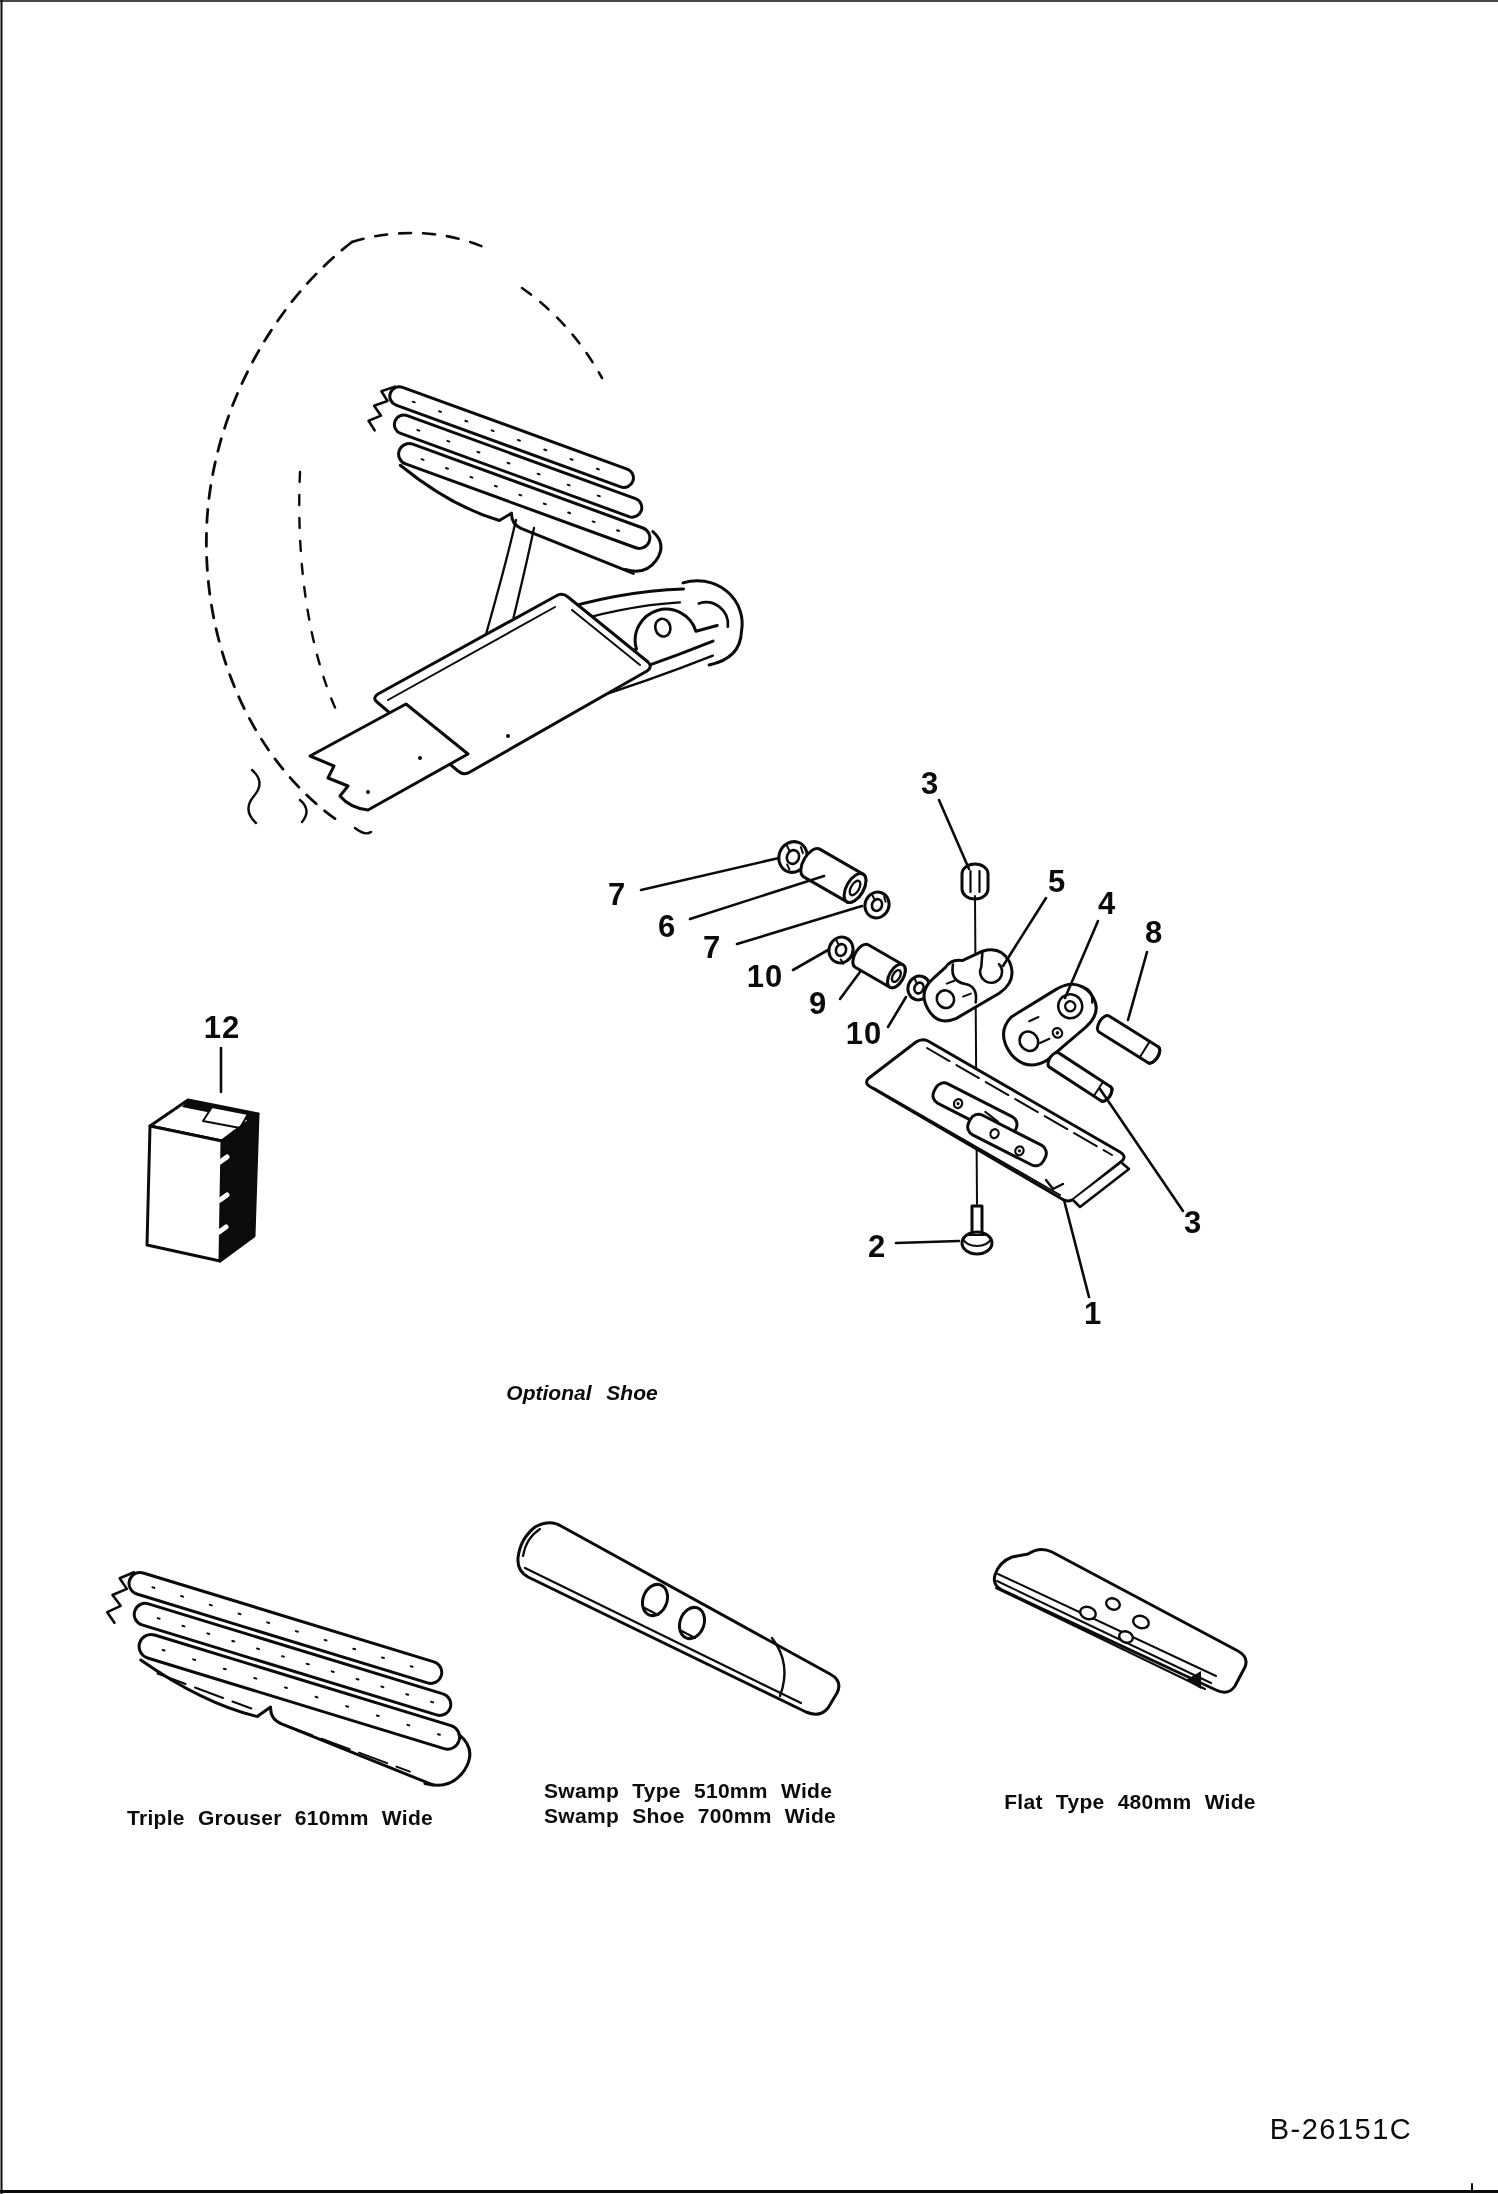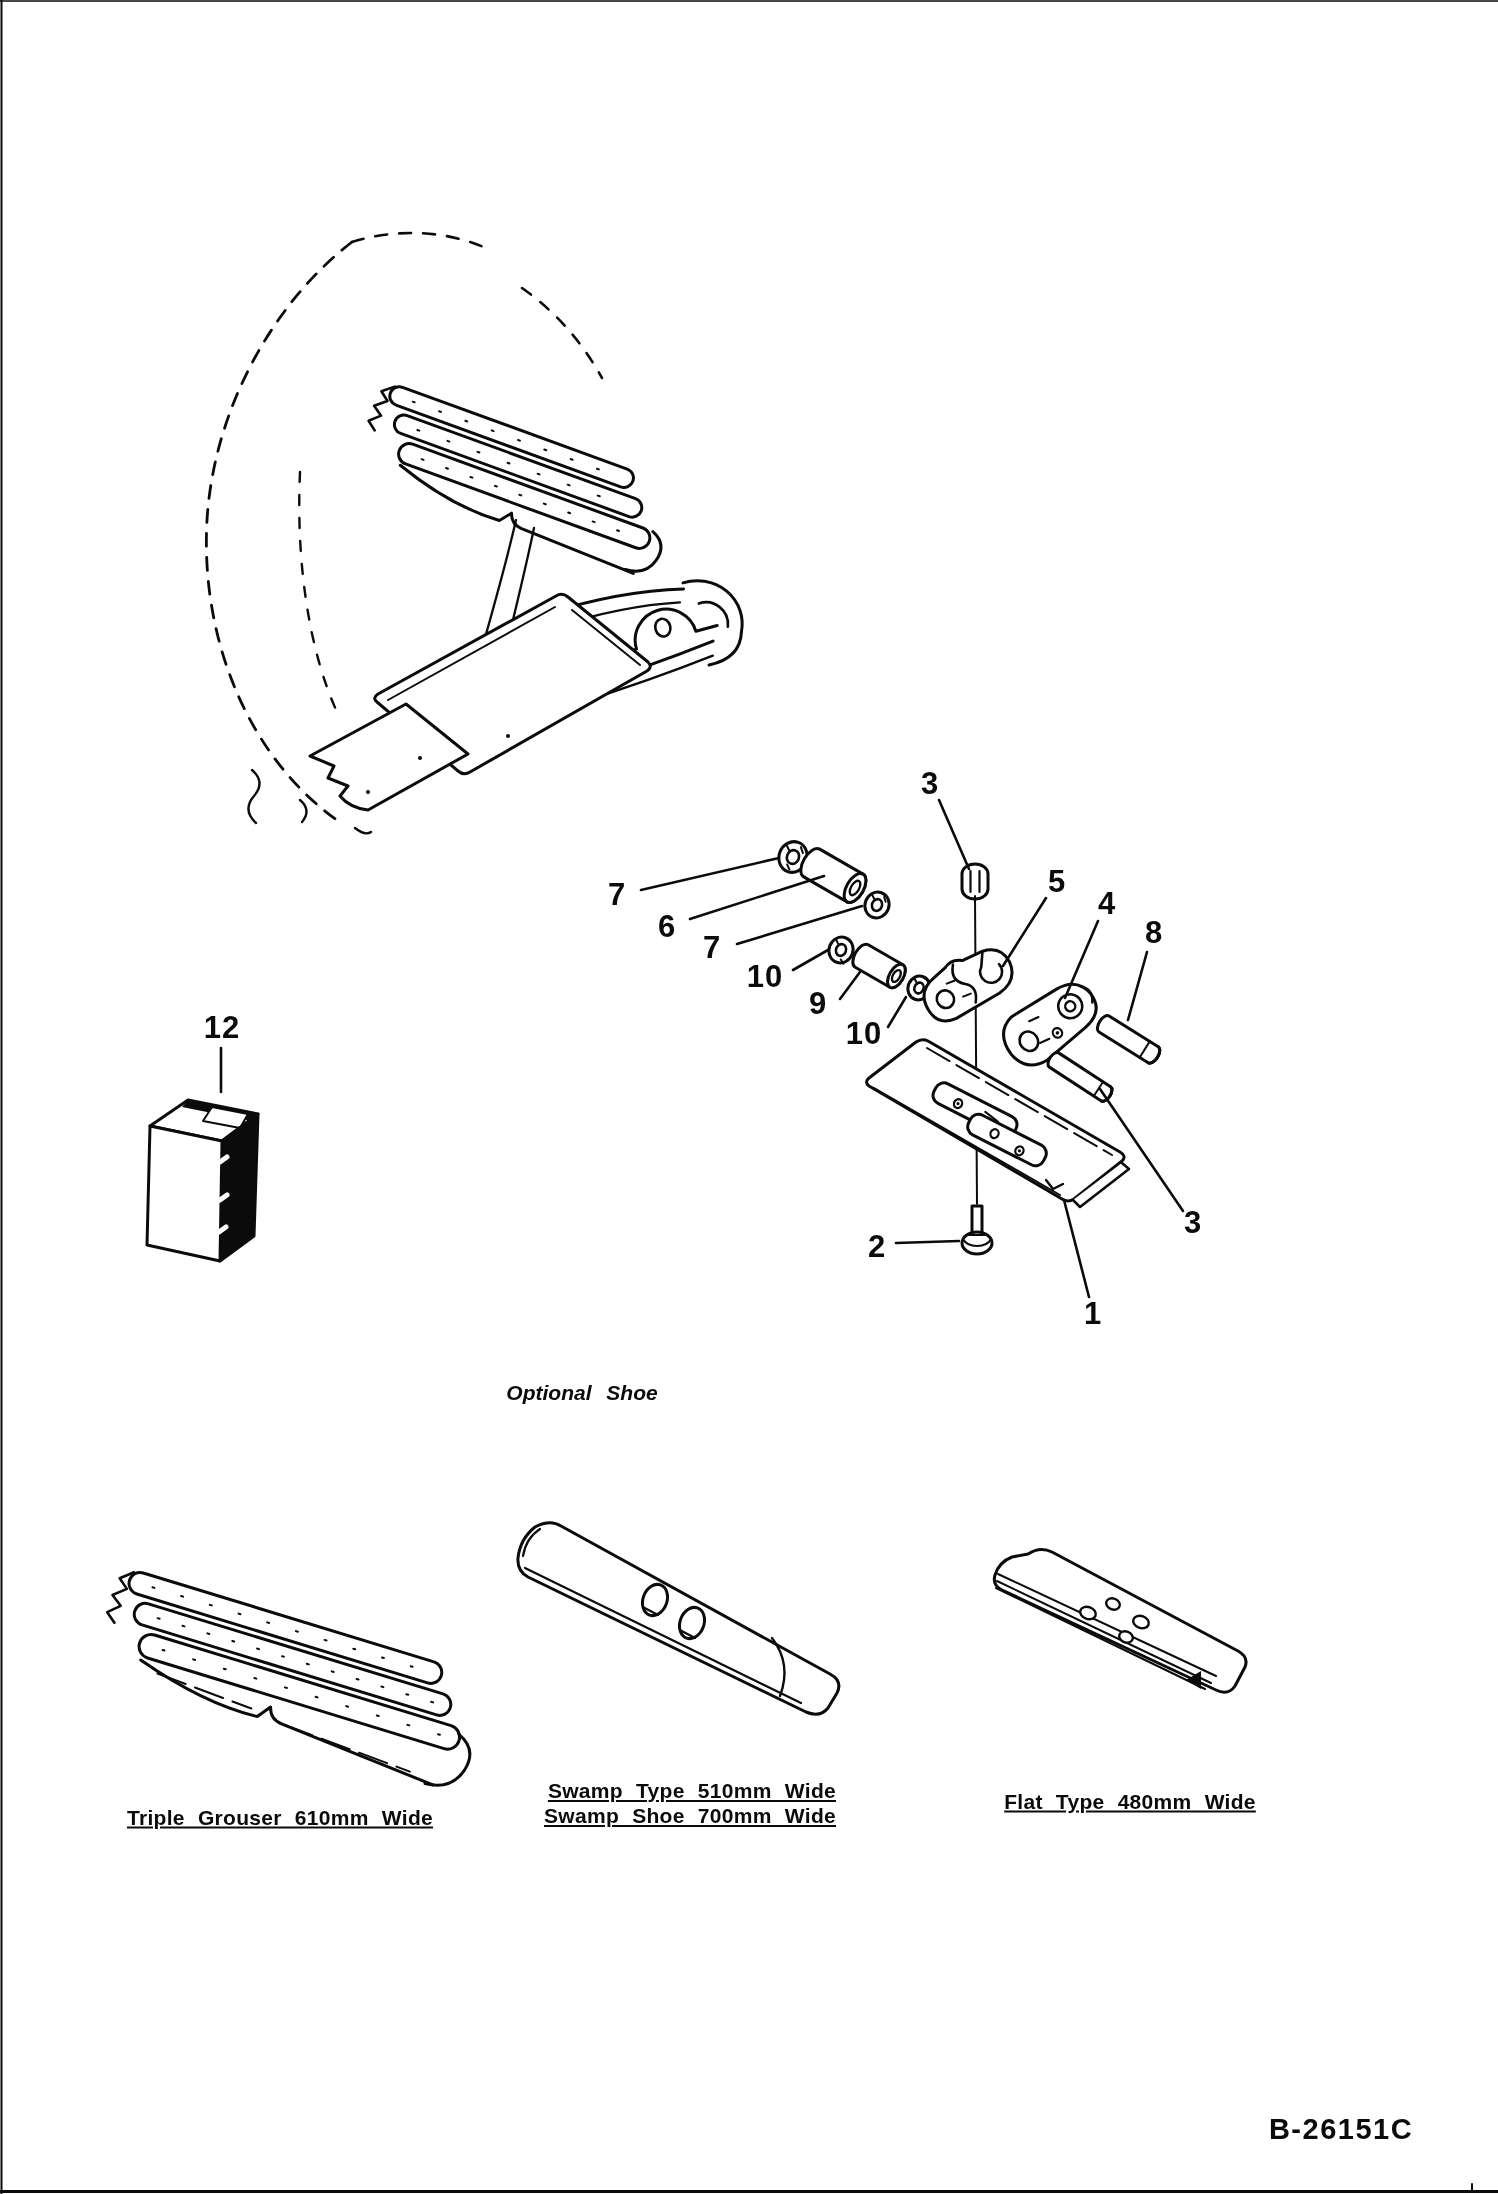--- a/index.html
+++ b/index.html
@@ -7,23 +7,23 @@
     position:relative;
     width:1498px;height:2194px;
     background:#ffffff;
     overflow:hidden;
     font-family:"Liberation Sans", sans-serif;
     color:#0b0b0b;
   }
   .page svg{position:absolute;left:0;top:0;}
   .txt{position:absolute;transform:translate(-50%,-50%);white-space:nowrap;}
   .callout{font-weight:700;font-size:31px;line-height:1;letter-spacing:1px;}
-  .caption{font-weight:700;font-size:21px;letter-spacing:.3px;word-spacing:7px;text-align:right;line-height:25px;text-decoration:underline;}
+  .caption{font-weight:700;font-size:21px;letter-spacing:.3px;word-spacing:7px;text-align:left;line-height:25px;}
   .heading{font-weight:700;font-size:21px;word-spacing:9px;font-style:italic;}
-  .code{font-weight:700;font-size:29px;letter-spacing:1.5px;}
+  .code{font-weight:400;font-size:29px;letter-spacing:1.5px;}
   
   .p1{left:1093px;top:1313px}.p2{left:877px;top:1246px}.p3{left:930px;top:783px}
   .p4{left:1107px;top:903px}.p5{left:1057px;top:881px}.p6{left:667px;top:926px}
   .p7a{left:617px;top:894px}.p7b{left:712px;top:947px}.p8{left:1154px;top:932px}
   .p9{left:818px;top:1003px}.p10a{left:765px;top:976px}.p10b{left:864px;top:1033px}
   .p11{left:1193px;top:1222px}.p12{left:222px;top:1027px}
   
   .capA{left:280px;top:1817px}.capB{left:690px;top:1803px}.capC{left:1130px;top:1801px}
   .optShoe{left:582px;top:1393px}.dwgCode{left:1341px;top:2129px}
 </style>

